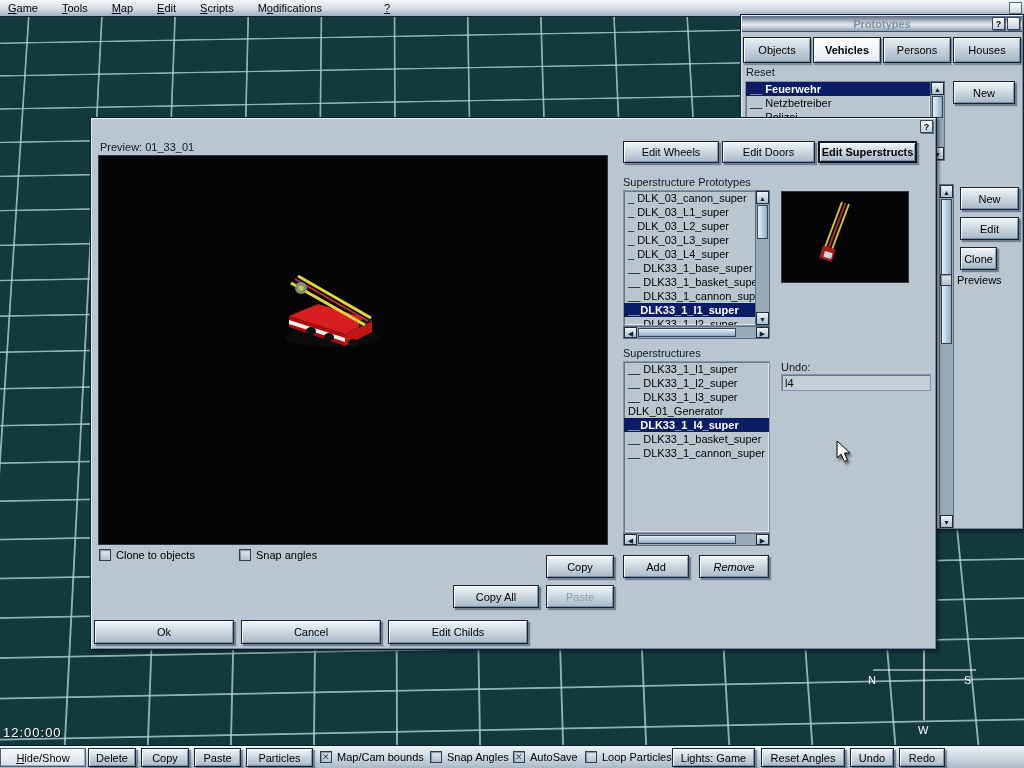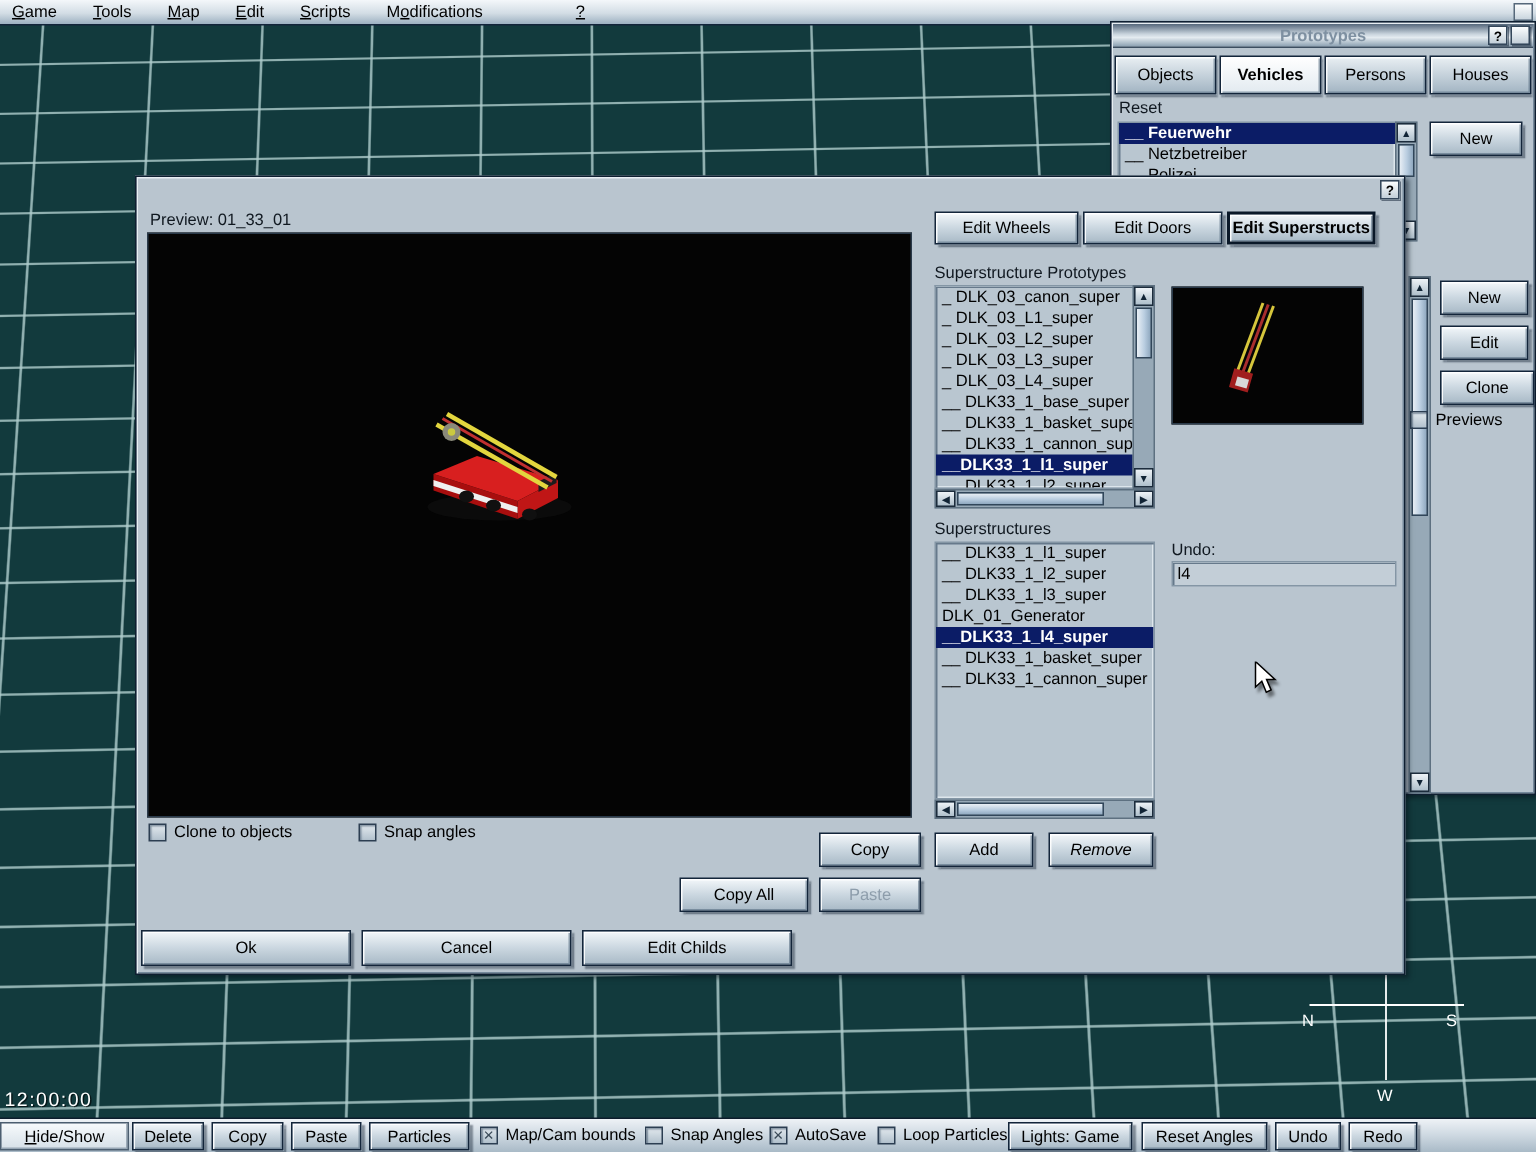--- a/index.html
+++ b/index.html
@@ -148,21 +148,21 @@
     </div>
     <button class="btn" style="left:212px; top:66px; width:62px; height:23px;">New</button>
 
     <div class="sb-v" style="left:198px; top:169px; height:345px;">
       <div class="sb-btn" style="top:0;">▲</div>
       <div class="sb-thumb" style="left:1px; top:14px; width:11px; height:145px;"></div>
       <div class="sb-btn" style="bottom:0;">▼</div>
     </div>
     <button class="btn" style="left:219px; top:172px; width:59px; height:23px;">New</button>
     <button class="btn" style="left:219px; top:202px; width:59px; height:23px;">Edit</button>
-    <button class="btn" style="left:219px; top:232px; width:63px; height:23px;">Clone</button>
+    <button class="btn" style="left:219px; top:232px; width:37px; height:23px;">Clone</button>
     <span class="cb" style="left:199px; top:259px;"></span>
     <span class="cb-label" style="left:216px; top:259px;">Previews</span>
   </div>
 
   <div class="dialog chrome">
     <div class="helpbtn" style="right:3px;">?</div>
 
     <div class="label" style="left:9px; top:23px;">Preview: 01_33_01</div>
 
     <div class="black" style="left:7px; top:37px; width:510px; height:390px;">

